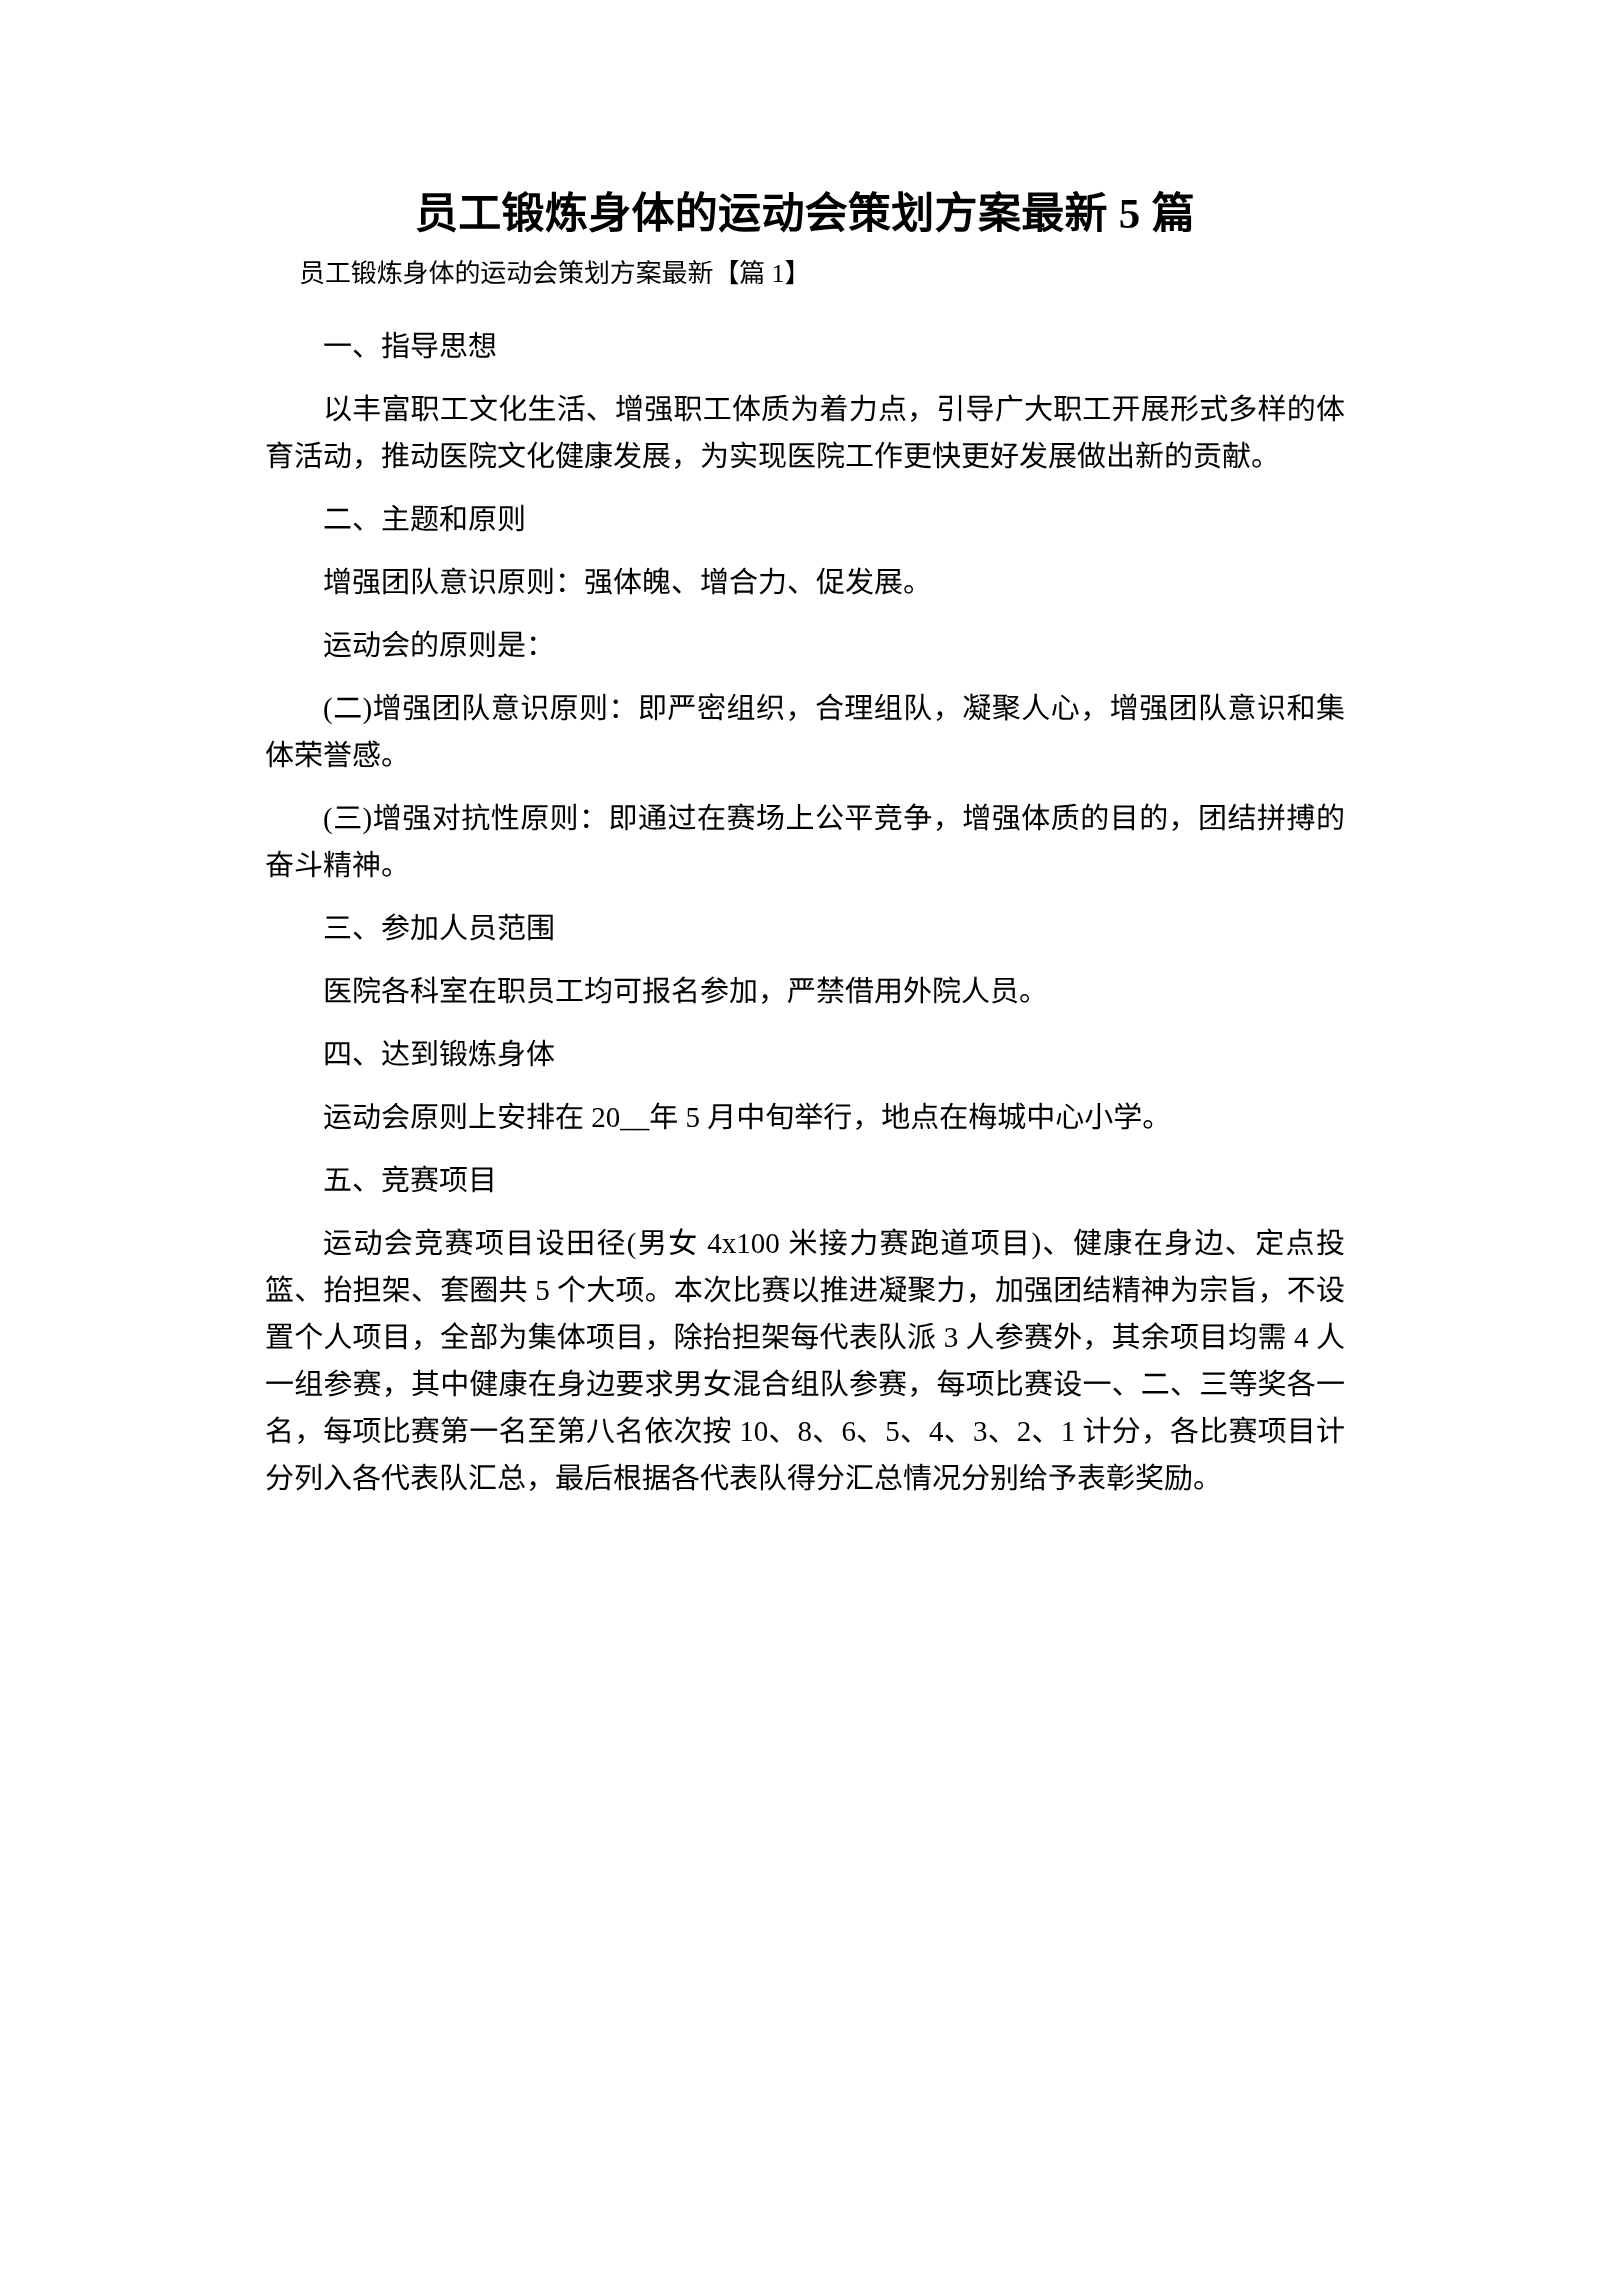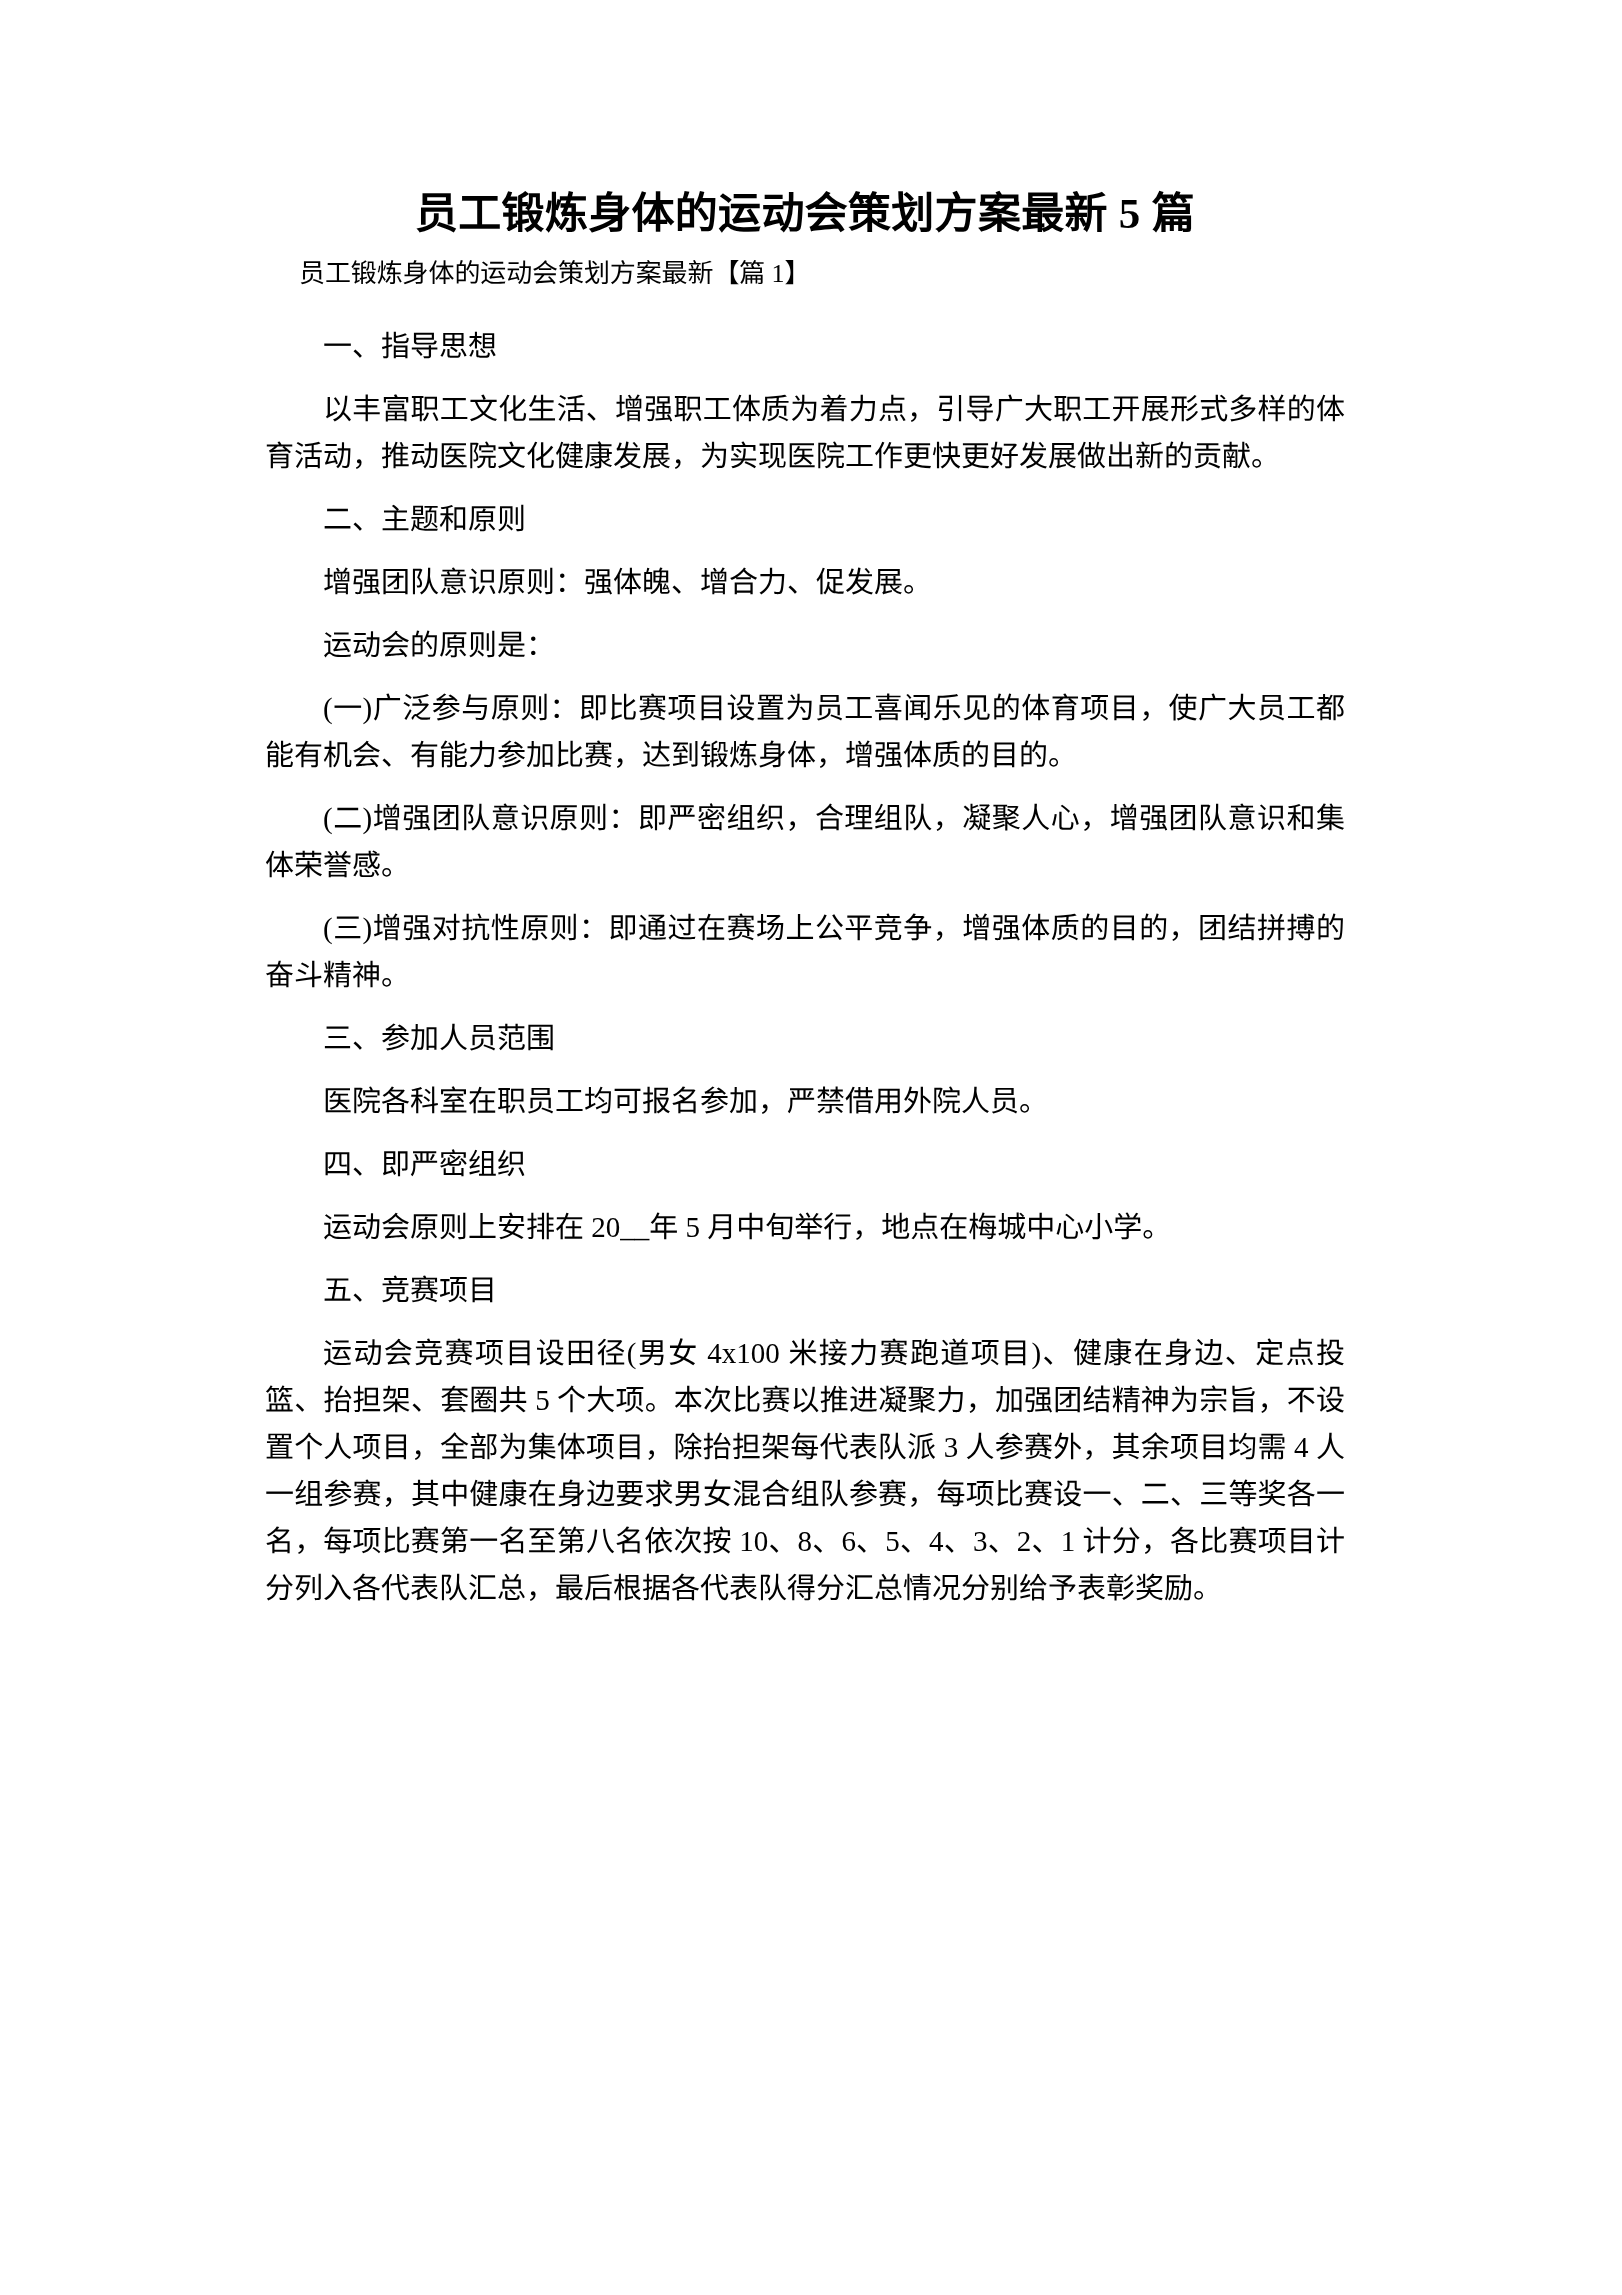--- a/index.html
+++ b/index.html
@@ -70,26 +70,25 @@
     <h1 class="doc-title">员工锻炼身体的运动会策划方案最新 5 篇</h1>
 
     <div class="subtitle">员工锻炼身体的运动会策划方案最新【篇 1】</div>
 
     <div class="body-block">
       <p class="para heading-line">一、指导思想</p>
       <p class="para">以丰富职工文化生活、增强职工体质为着力点，引导广大职工开展形式多样的体育活动，推动医院文化健康发展，为实现医院工作更快更好发展做出新的贡献。</p>
       <p class="para heading-line">二、主题和原则</p>
       <p class="para">增强团队意识原则：强体魄、增合力、促发展。</p>
       <p class="para">运动会的原则是：</p>
-      <p class="para">(一)广泛参与原则：即比赛项目设置为员工喜闻乐见的体育项目，使广大员工都能有机会、有能力参加比赛，达到锻炼身体，增强体质的目的。</p>
       <p class="para">(二)增强团队意识原则：即严密组织，合理组队，凝聚人心，增强团队意识和集体荣誉感。</p>
       <p class="para">(三)增强对抗性原则：即通过在赛场上公平竞争，增强体质的目的，团结拼搏的奋斗精神。</p>
       <p class="para heading-line">三、参加人员范围</p>
       <p class="para">医院各科室在职员工均可报名参加，严禁借用外院人员。</p>
-      <p class="para heading-line">四、即严密组织</p>
+      <p class="para heading-line">四、达到锻炼身体</p>
       <p class="para">运动会原则上安排在 20__年 5 月中旬举行，地点在梅城中心小学。</p>
       <p class="para heading-line">五、竞赛项目</p>
       <p class="para">运动会竞赛项目设田径(男女 4x100 米接力赛跑道项目)、健康在身边、定点投篮、抬担架、套圈共 5 个大项。本次比赛以推进凝聚力，加强团结精神为宗旨，不设置个人项目，全部为集体项目，除抬担架每代表队派 3 人参赛外，其余项目均需 4 人一组参赛，其中健康在身边要求男女混合组队参赛，每项比赛设一、二、三等奖各一名，每项比赛第一名至第八名依次按 10、8、6、5、4、3、2、1 计分，各比赛项目计分列入各代表队汇总，最后根据各代表队得分汇总情况分别给予表彰奖励。</p>
     </div>
 
   </div>
 </div>
 
 
 </body></html>

